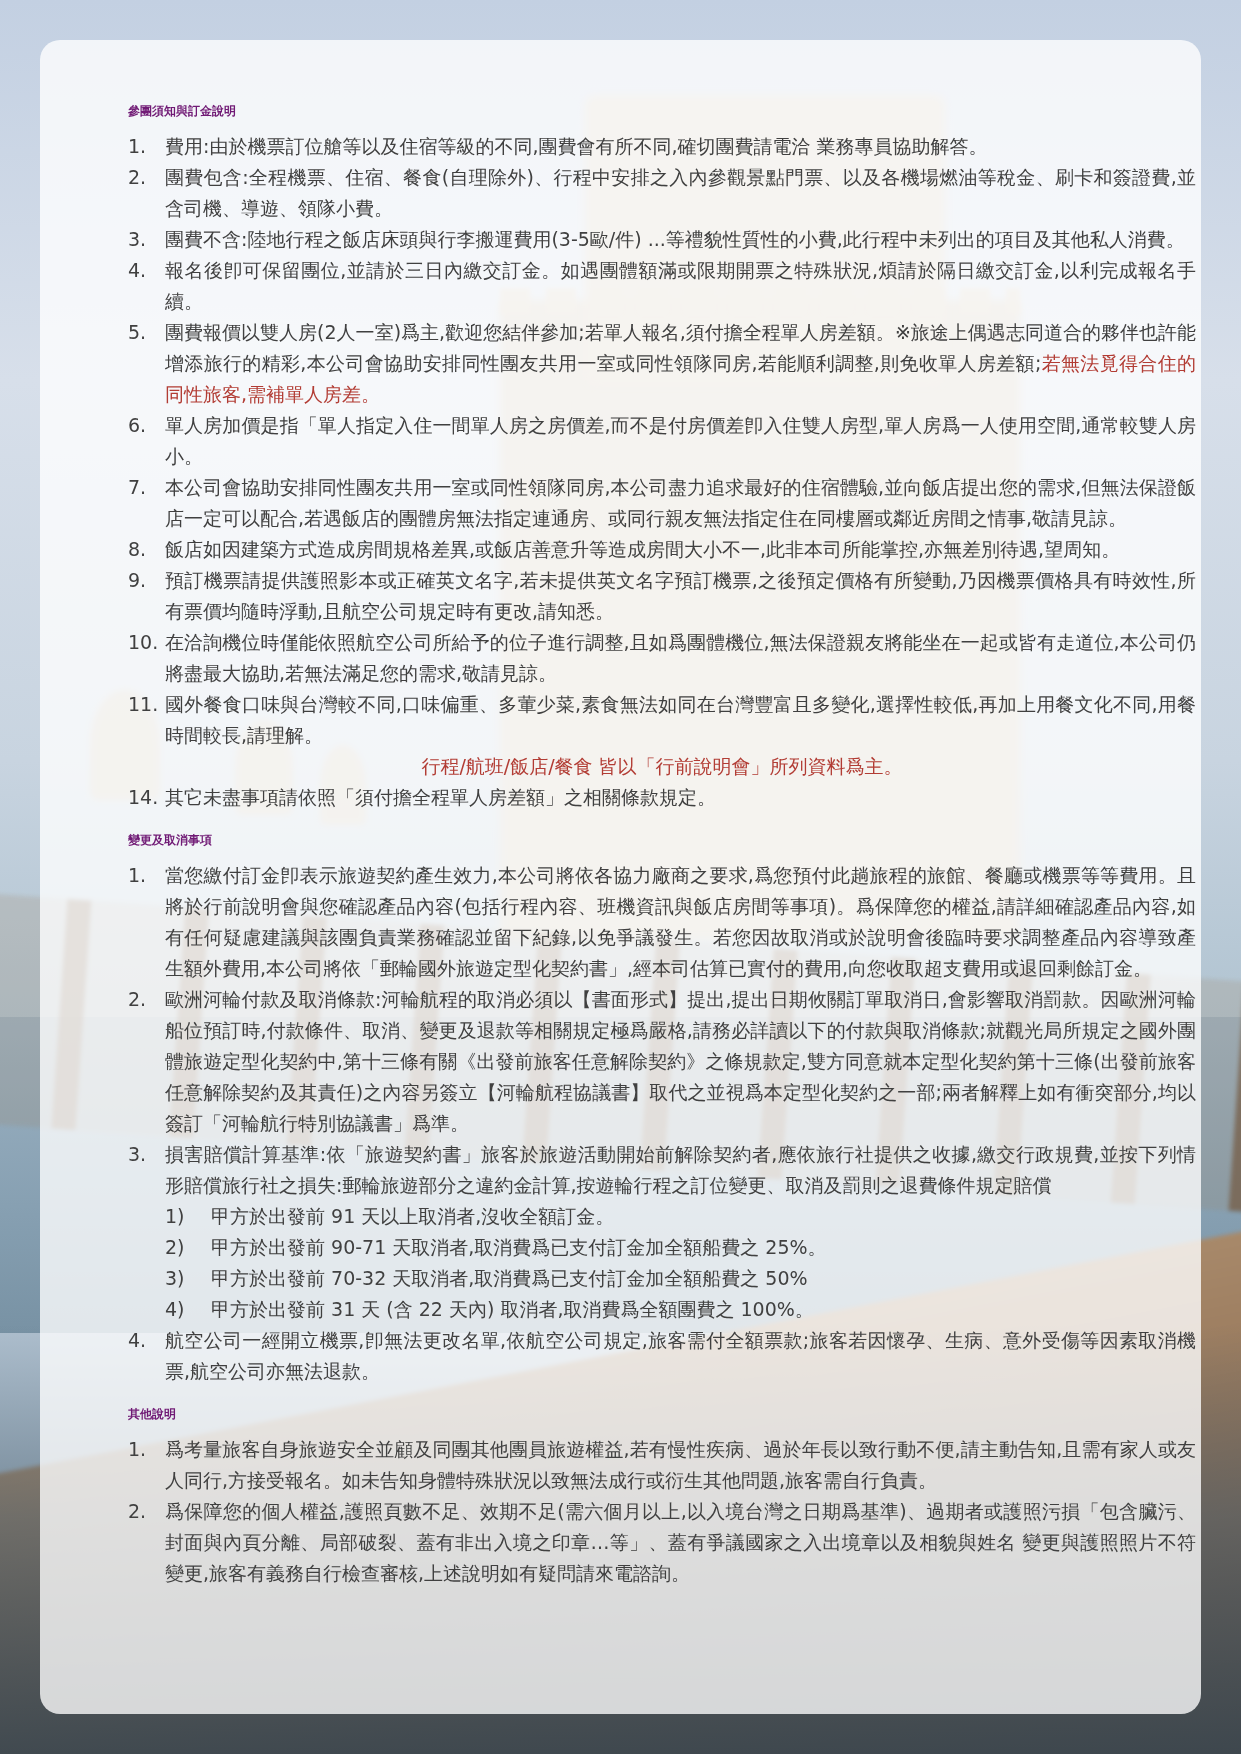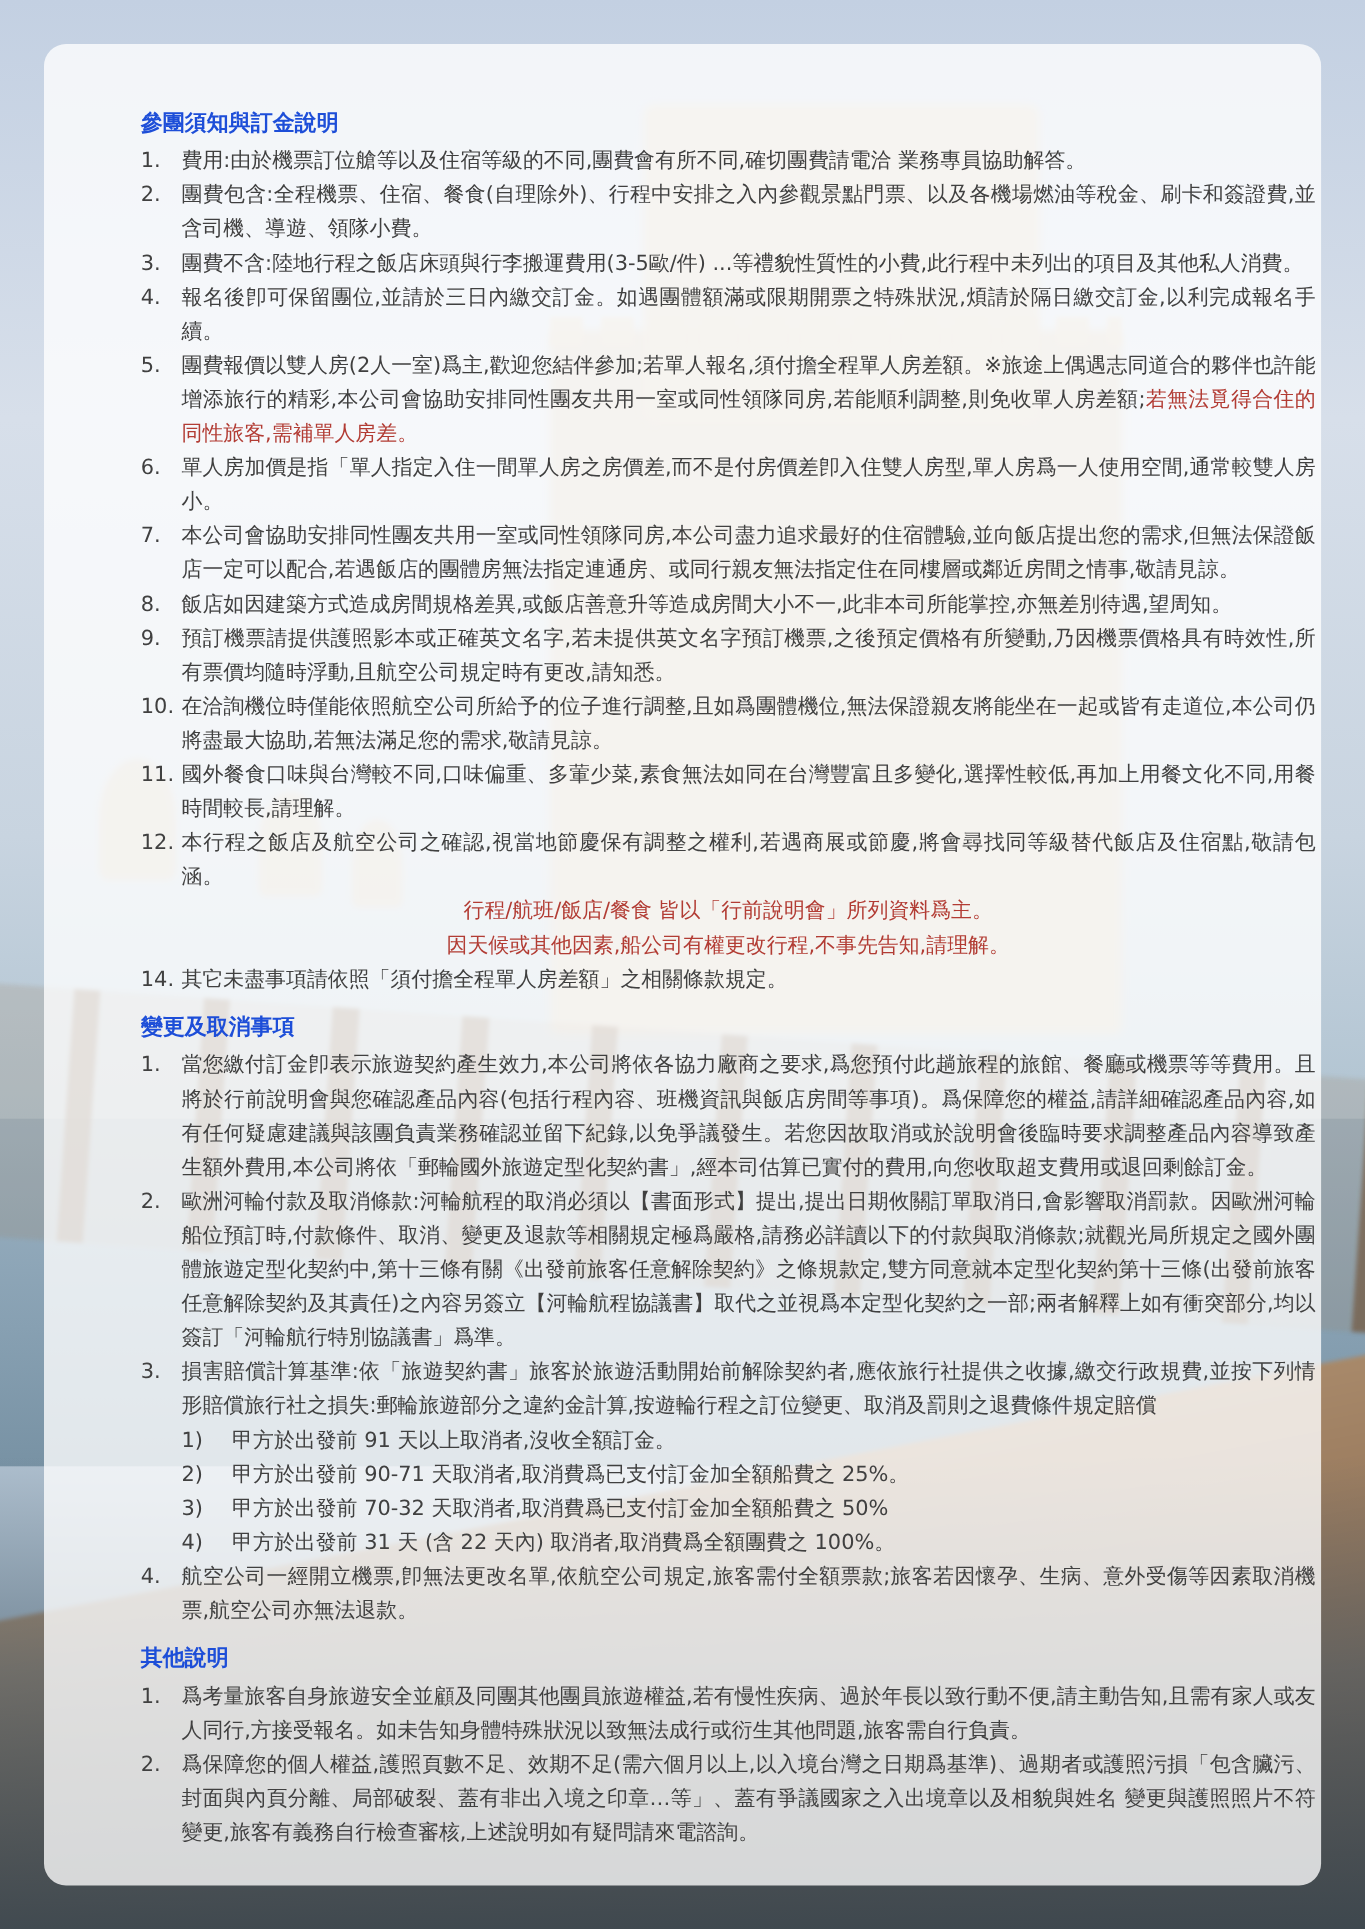--- a/index.html
+++ b/index.html
@@ -33,21 +33,21 @@
     transform:rotate(-11deg);filter:blur(2px);
     background:linear-gradient(180deg,#a8896a 0%,#84654b 55%,#6e523c 100%);}
   .water-bottom{position:absolute;left:0;bottom:0;width:100%;height:430px;
     background:linear-gradient(180deg,rgba(70,92,108,0) 0%,rgba(70,92,108,.55) 45%,rgba(52,68,80,.85) 100%);}
   
   .panel{position:absolute;left:40px;top:40px;right:40px;bottom:40px;
     background:rgba(255,255,255,0.78);border-radius:20px;overflow:hidden;}
   
   .content{position:absolute;left:88px;top:56px;width:1068px;
     font-size:19px;line-height:31px;color:#404040;letter-spacing:0;}
-  .section-heading{font-size:20px;font-weight:700;color:#1d4ed8;margin:12px 0 4px;line-height:31px;}
+  .section-heading{font-size:12px;font-weight:700;color:#701a75;margin:12px 0 4px;line-height:31px;}
   .section:first-child .section-heading{margin-top:0;}
   .block{display:flex;}
   .block .num{flex:0 0 37px;}
   .block .txt{flex:1;text-align:justify;}
   .block.subitem{padding-left:37px;}
   .block.subitem .num{flex:0 0 46px;}
   .block.center{display:block;text-align:center;}
   .red{color:#b23c34;}
 </style>
 </head>
@@ -111,26 +111,21 @@
             <span class="txt"><span>預訂機票請提供護照影本或正確英文名字,若未提供英文名字預訂機票,之後預定價格有所變動,乃因機票價格具有時效性,所有票價均隨時浮動,且航空公司規定時有更改,請知悉。</span></span>
           </div>
           <div class="block item">
             <span class="num">10.</span>
             <span class="txt"><span>在洽詢機位時僅能依照航空公司所給予的位子進行調整,且如爲團體機位,無法保證親友將能坐在一起或皆有走道位,本公司仍將盡最大協助,若無法滿足您的需求,敬請見諒。</span></span>
           </div>
           <div class="block item">
             <span class="num">11.</span>
             <span class="txt"><span>國外餐食口味與台灣較不同,口味偏重、多葷少菜,素食無法如同在台灣豐富且多變化,選擇性較低,再加上用餐文化不同,用餐時間較長,請理解。</span></span>
           </div>
-          <div class="block item">
-            <span class="num">12.</span>
-            <span class="txt"><span>本行程之飯店及航空公司之確認,視當地節慶保有調整之權利,若遇商展或節慶,將會尋找同等級替代飯店及住宿點,敬請包涵。</span></span>
-          </div>
           <div class="block center"><span class="txt"><span class="red">行程/航班/飯店/餐食 皆以「行前說明會」所列資料爲主。</span></span></div>
-          <div class="block center"><span class="txt"><span class="red">因天候或其他因素,船公司有權更改行程,不事先告知,請理解。</span></span></div>
           <div class="block item">
             <span class="num">14.</span>
             <span class="txt"><span>其它未盡事項請依照「須付擔全程單人房差額」之相關條款規定。</span></span>
           </div>
         </div>
     </div>
 
     <div class="section">
       <div class="section-heading">變更及取消事項</div>
       <div class="blocks">

